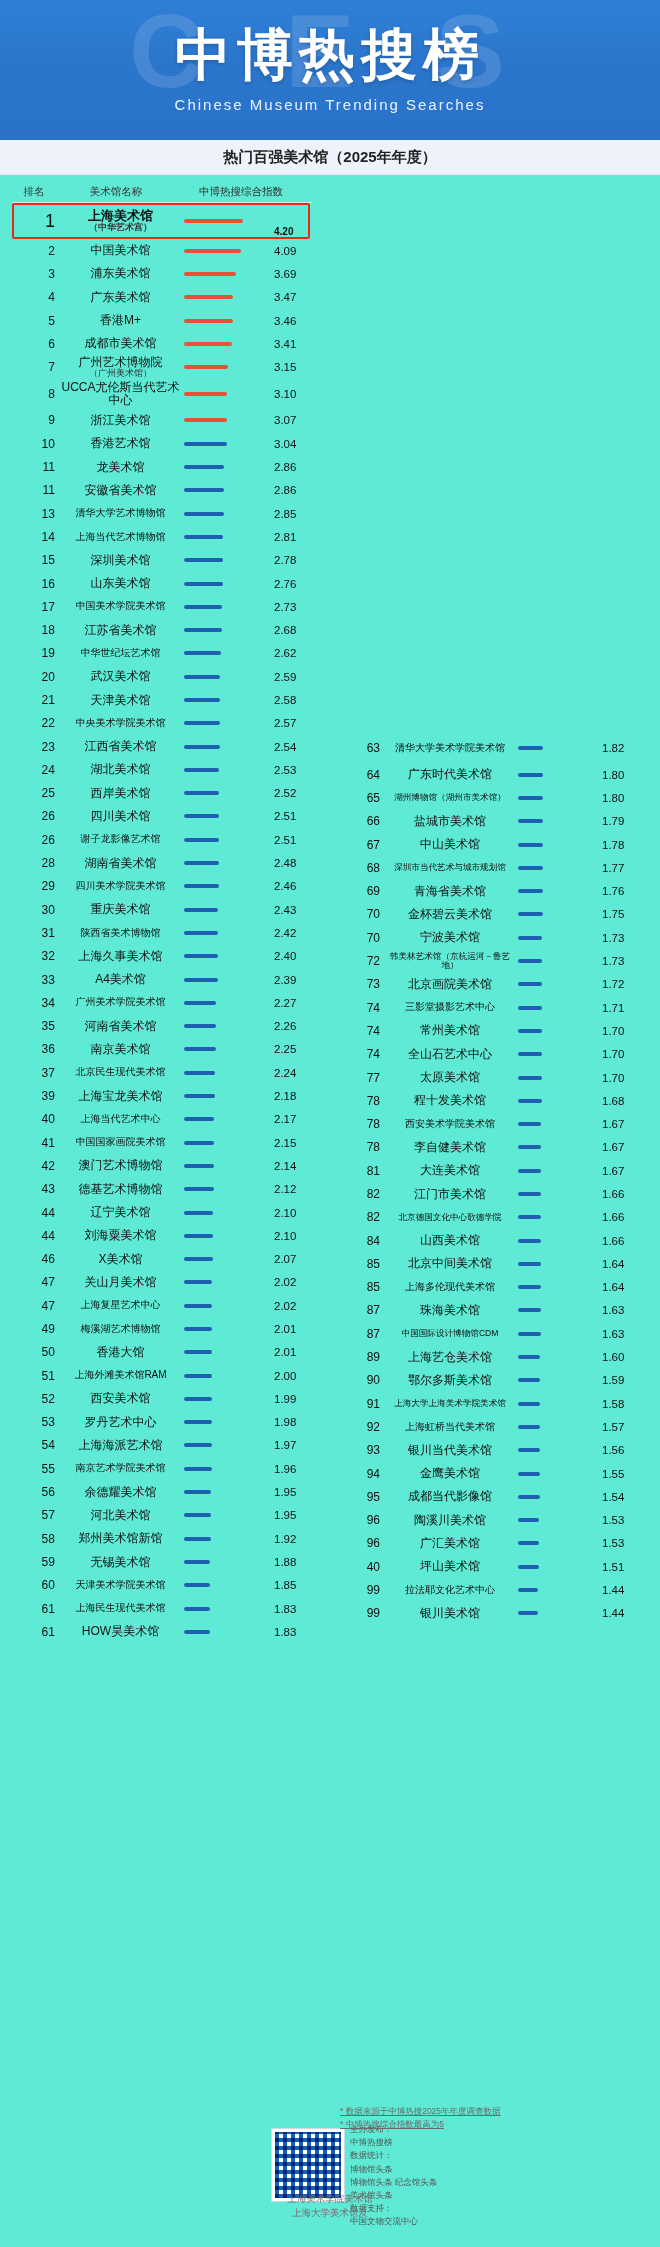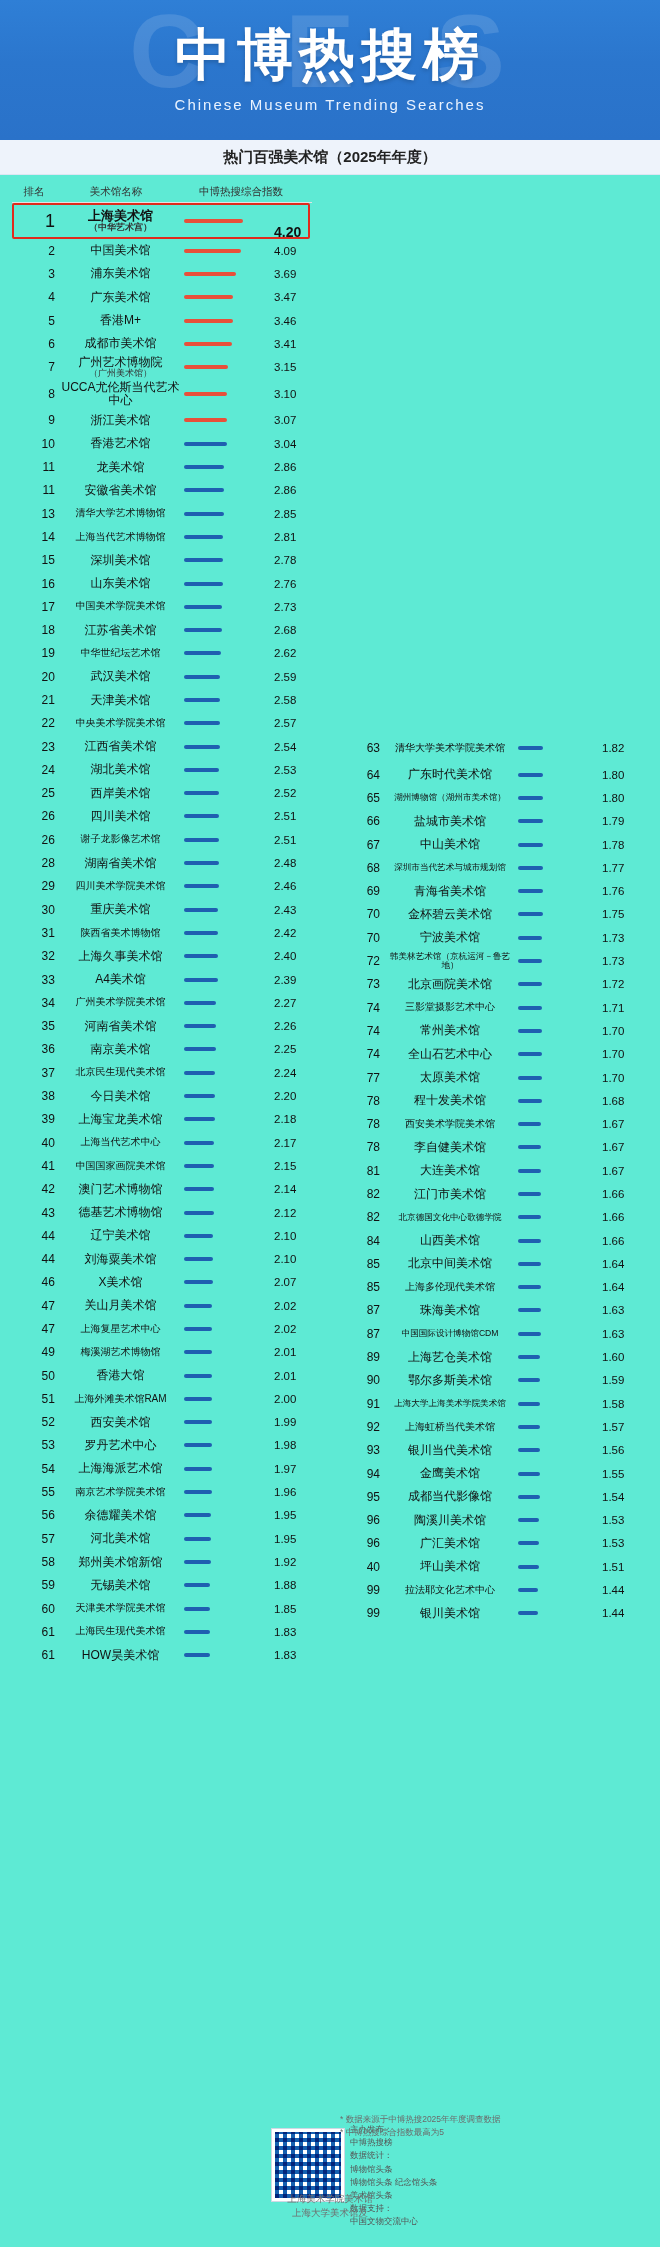--- a/index.html
+++ b/index.html
@@ -127,37 +127,38 @@
     left:0;top:0;
     width:298px;height:36px;
     border:2px solid #e02b1d;
     border-radius:2px;
     box-sizing:border-box;
     pointer-events:none;
   }
   .row.tall{height:36px;}
   .row.tall .rank{font-size:18px;}
   .row.tall .name{font-size:13px;font-weight:bold;}
-  .row.tall .val{font-size:14px;font-weight:bold;margin-top:21px;}
+  .row.tall .val{font-size:10px;font-weight:bold;margin-top:21px;}
 
   .row.two{height:30px;}
 
   
   .footer{
     position:absolute;
     left:0;right:0;bottom:0;
     height:150px;
   }
   .foot-note{
     position:absolute;
-    left:340px;top:16px;
+    left:340px;top:8px;
     width:300px;
     font-size:8.5px;
     color:#6b6b6b;
     line-height:1.5;
+    text-decoration:underline;
   }
   .qr{
     position:absolute;
     left:272px;top:32px;
     width:66px;height:66px;
     background:
       repeating-linear-gradient(90deg,#1560b0 0 4px,#ffffff 4px 8px),
       repeating-linear-gradient(0deg,#1560b0 0 4px,#ffffff 4px 8px);
     background-blend-mode:multiply;
     border:3px solid #fff;
@@ -488,28 +489,20 @@
             </div>
             <div class="val">2.25</div>
           </div>
           <div class="row">
             <div class="rank">37</div>
             <div class="name small">北京民生现代美术馆</div>
             <div class="barwrap">
               <div class="bar" style="width: 31.36px;"></div>
             </div>
             <div class="val">2.24</div>
-          </div>
-          <div class="row">
-            <div class="rank">38</div>
-            <div class="name">今日美术馆</div>
-            <div class="barwrap">
-              <div class="bar" style="width: 30.8px;"></div>
-            </div>
-            <div class="val">2.20</div>
           </div>
           <div class="row">
             <div class="rank">39</div>
             <div class="name">上海宝龙美术馆</div>
             <div class="barwrap">
               <div class="bar" style="width: 30.52px;"></div>
             </div>
             <div class="val">2.18</div>
           </div>
           <div class="row">

